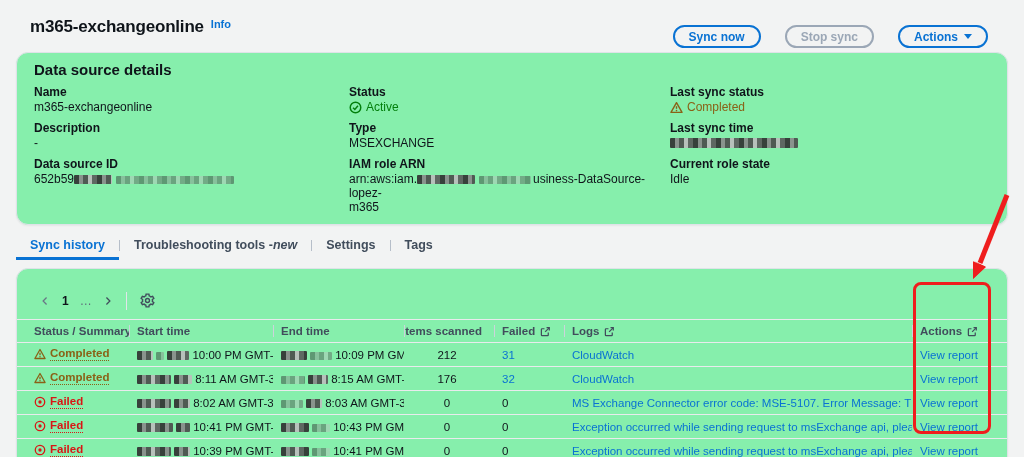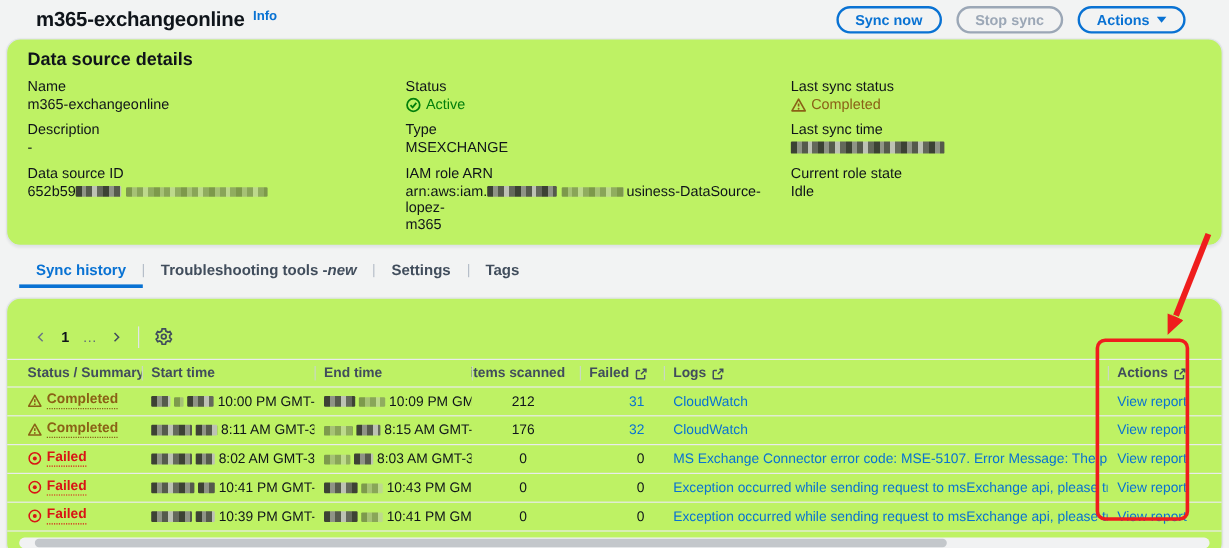--- a/index.html
+++ b/index.html
@@ -10,38 +10,38 @@
     font-family: "Liberation Sans", sans-serif;
     font-size: 12px;
     color: #0f141a;
     overflow: hidden;
   }
 
   
   .topbar { display: flex; align-items: center; padding: 5px 36px 0 30px; margin-bottom: 4px; }
   .page-title { font-size: 17px; font-weight: bold; color: #0f141a; letter-spacing: -0.2px; }
   .info-link { color: #0972d3; font-size: 11px; font-weight: bold; margin-left: 7px; position: relative; top: -3px; text-decoration: none; cursor: pointer; }
-  .top-buttons { margin-left: auto; display: flex; gap: 12px; }
+  .top-buttons { margin-left: auto; display: flex; gap: 24px; margin-top: 20px; }
   .btn {
     border: 2px solid #0972d3; color: #0972d3; background: transparent;
     border-radius: 14px; height: 23px; padding: 0 14px;
     font-family: "Liberation Sans", sans-serif; font-size: 12px; font-weight: bold;
     display: inline-flex; align-items: center; gap: 6px; cursor: pointer; white-space: nowrap;
   }
   .btn.disabled { border-color: #9ba7b6; color: #9ba7b6; cursor: default; }
   .caret { width: 0; height: 0; border-left: 4px solid transparent; border-right: 4px solid transparent; border-top: 5px solid #0972d3; display: inline-block; }
 
   
-  .card { background: #bef264; border: 1px solid #dfe3e8; border-radius: 12px; margin: 0 5px; box-shadow: 0 1px 2px rgba(0,28,36,.06); }
+  .card { background: #86efac; border: 1px solid #dfe3e8; border-radius: 12px; margin: 0 16px; box-shadow: 0 1px 2px rgba(0,28,36,.06); }
   .card-details { padding: 8px 17px 10px; }
   .card-title { font-size: 15px; font-weight: bold; margin-bottom: 7px; }
 
   .fields-grid { display: grid; grid-template-columns: 315px 321px 1fr; }
   .fcol { display: flex; flex-direction: column; gap: 7px; }
-  .field .flabel { font-weight: normal; font-size: 12px; margin-bottom: 1px; line-height: 14px; }
+  .field .flabel { font-weight: bold; font-size: 12px; margin-bottom: 1px; line-height: 14px; }
   .field .fvalue { font-size: 12px; line-height: 14px; }
   .fvalue.status-ok { color: #037f0c; display: flex; align-items: center; gap: 4px; }
   .fvalue.status-warn { color: #8a6116; display: flex; align-items: center; gap: 4px; }
 
   
   .redact {
     display: inline-block; height: 9px; border-radius: 1px; vertical-align: -1px;
     background: repeating-linear-gradient(90deg, #2f2f2f 0 5px, #8a8a8a 5px 9px, #4a4a4a 9px 14px, #bdbdbd 14px 18px, #5a5a5a 18px 23px);
     filter: blur(0.6px); opacity: .9;
   }
@@ -70,21 +70,21 @@
   .thead, .trow { display: grid; grid-template-columns: 95px 144px 131px 90px 70px 1fr 78px; padding: 0 17px; align-items: center; }
   .thead { height: 24px; border-top: 1px solid #e9ebed; border-bottom: 1px solid #e9ebed; color: #414d5c; font-weight: bold; }
   .hcell { position: relative; padding-left: 8px; height: 100%; display: flex; align-items: center; gap: 5px; white-space: nowrap; overflow: hidden; }
   .hcell:first-child { padding-left: 0; }
   .hcell + .hcell::before { content: ""; position: absolute; left: 0; top: 5px; bottom: 5px; width: 1px; background: #ccd3db; }
   .hcell.num { justify-content: flex-end; padding-right: 12px; }
   .trow { height: 24px; border-bottom: 1px solid #e9ebed; }
   .tcell { padding-left: 8px; white-space: nowrap; overflow: hidden; }
   .tcell:first-child { padding-left: 0; }
   .tcell.num { text-align: center; padding-right: 12px; }
-  .tcell.num-failed { text-align: right; padding-right: 16px; }
+  .tcell.num-failed { padding-right: 16px; }
   .status-chip { display: inline-flex; align-items: center; gap: 4px; font-weight: bold; cursor: pointer; }
   .status-chip .chip-label { border-bottom: 1px dotted currentColor; padding-bottom: 1px; }
   .status-chip.warn { color: #8a6116; }
   .status-chip.err { color: #d91515; }
   .link { color: #0972d3; text-decoration: none; cursor: pointer; }
   .time-cell .t { margin-left: 3px; }
 
   
   .hscroll { height: 9px; margin: 5px 10px 3px; background: #f1f2f3; border-radius: 5px; position: relative; }
   .hscroll .thumb { position: absolute; left: 13px; top: 1px; height: 7px; width: 760px; background: #c3c7cb; border-radius: 4px; cursor: grab; }

